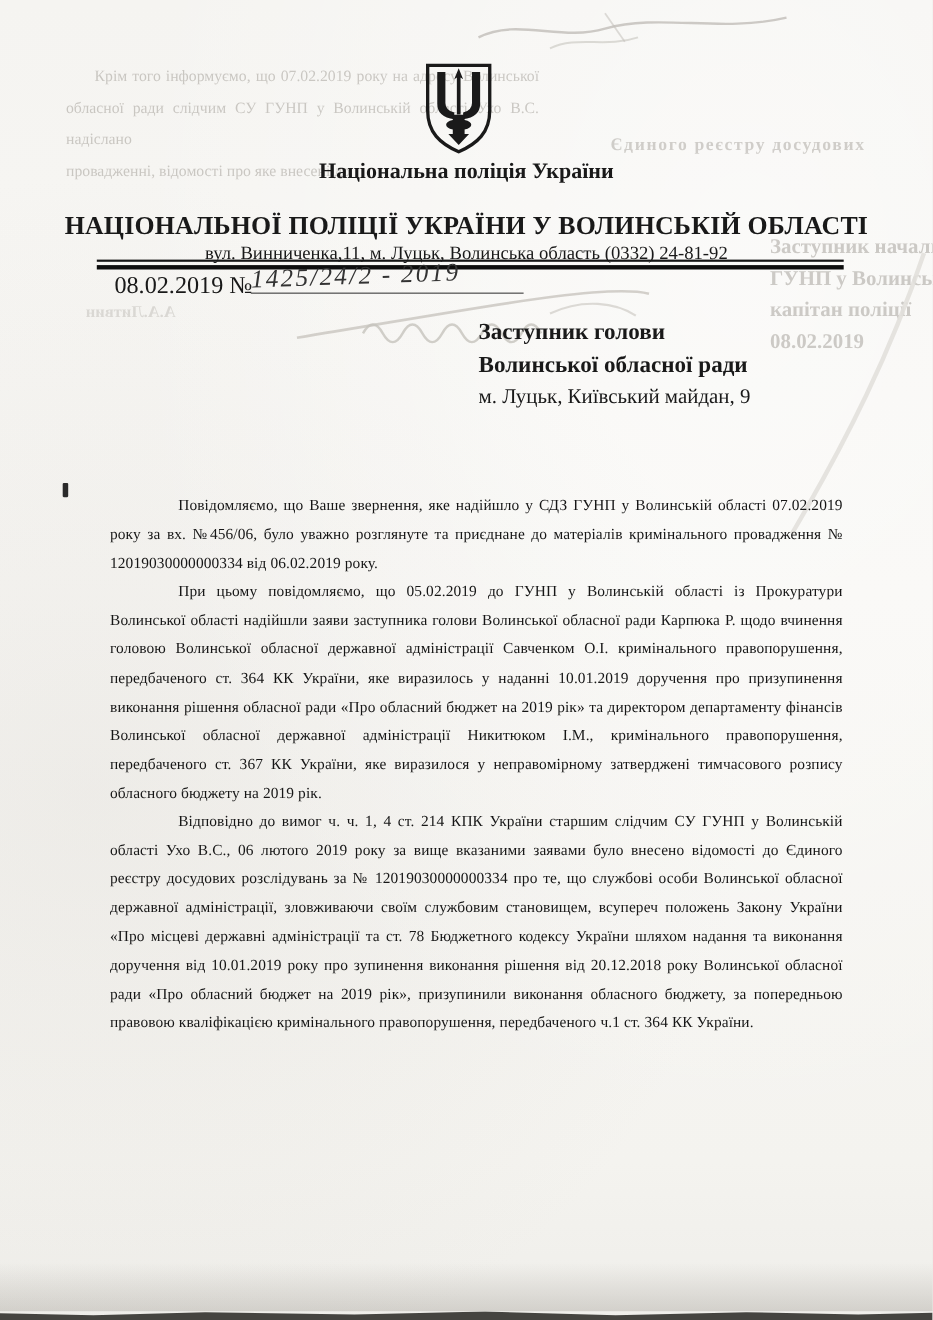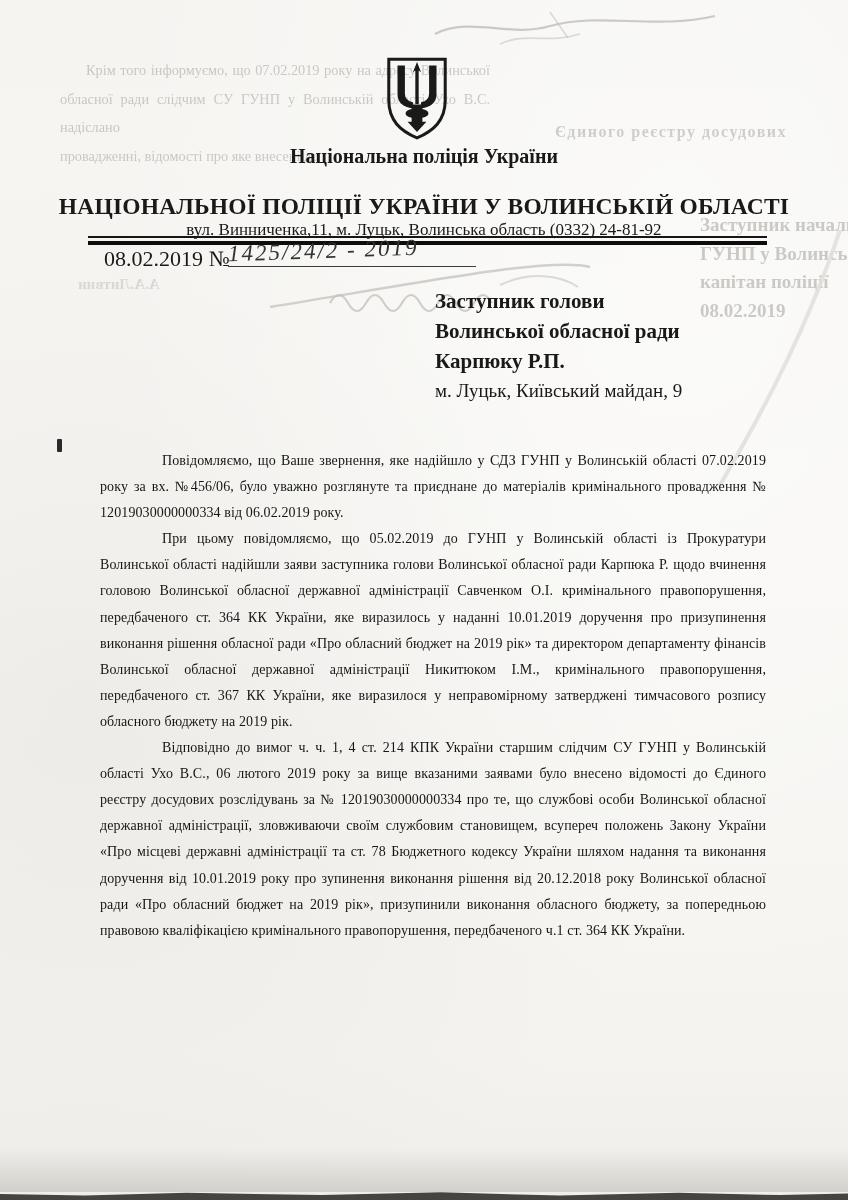--- a/index.html
+++ b/index.html
@@ -107,21 +107,20 @@
 
   <svg class="abs squiggle" style="left:250px;top:255px;" width="360" height="70">
     <path d="M340 12 C300 2 180 26 20 52" fill="none" stroke="#cbc8c2" stroke-width="2.4" opacity=".85"></path>
     <path d="M80 48 q9 -16 18 0 q9 16 18 0 q9 -16 18 0 q9 16 18 0 q9 -16 18 0 q9 16 18 0 q9 -16 18 0 q9 16 18 0 q9 -16 18 0" fill="none" stroke="#c6c3bd" stroke-width="2.2" opacity=".8"></path>
     <path d="M250 30 c30 -14 60 -10 78 2" fill="none" stroke="#cfccc6" stroke-width="2" opacity=".7"></path>
   </svg>
 
   <div class="abs rcpt">
     <div class="b">Заступник голови</div>
     <div class="b">Волинської обласної ради</div>
-    <div class="b">Карпюку Р.П.</div>
     <div class="a">м. Луцьк, Київський майдан, 9</div>
   </div>
 
   <div class="abs body-text">
     <p>Повідомляємо, що Ваше звернення, яке надійшло у СДЗ ГУНП у Волинській області 07.02.2019 року за вх. №456/06, було уважно розглянуте та приєднане до матеріалів кримінального провадження № 12019030000000334 від 06.02.2019 року.</p>
     <p>При цьому повідомляємо, що 05.02.2019 до ГУНП у Волинській області із Прокуратури Волинської області надійшли заяви заступника голови Волинської обласної ради Карпюка Р. щодо вчинення головою Волинської обласної державної адміністрації Савченком О.І. кримінального правопорушення, передбаченого ст. 364 КК України, яке виразилось у наданні 10.01.2019 доручення про призупинення виконання рішення обласної ради «Про обласний бюджет на 2019 рік» та директором департаменту фінансів Волинської обласної державної адміністрації Никитюком І.М., кримінального правопорушення, передбаченого ст. 367 КК України, яке виразилося у неправомірному затверджені тимчасового розпису обласного бюджету на 2019 рік.</p>
     <p>Відповідно до вимог ч. ч. 1, 4 ст. 214 КПК України старшим слідчим СУ ГУНП у Волинській області Ухо В.С., 06 лютого 2019 року за вище вказаними заявами було внесено відомості до Єдиного реєстру досудових розслідувань за № 12019030000000334 про те, що службові особи Волинської обласної державної адміністрації, зловживаючи своїм службовим становищем, всупереч положень Закону України «Про місцеві державні адміністрації та ст. 78 Бюджетного кодексу України шляхом надання та виконання доручення від 10.01.2019 року про зупинення виконання рішення від 20.12.2018 року Волинської обласної ради «Про обласний бюджет на 2019 рік», призупинили виконання обласного бюджету, за попередньою правовою кваліфікацією кримінального правопорушення, передбаченого ч.1 ст. 364 КК України.</p>
   </div>
 
   <div class="abs speck"></div>

